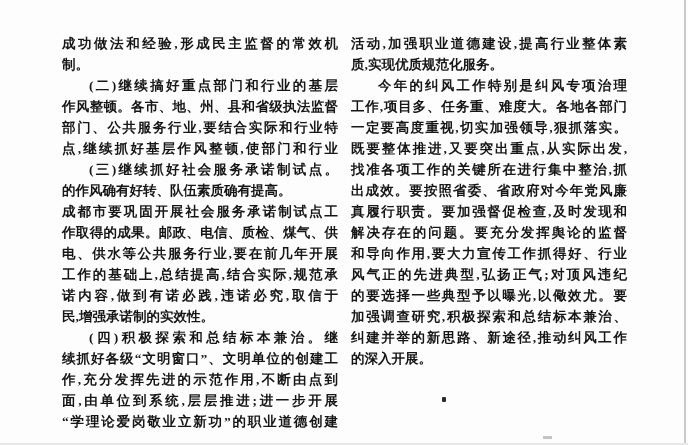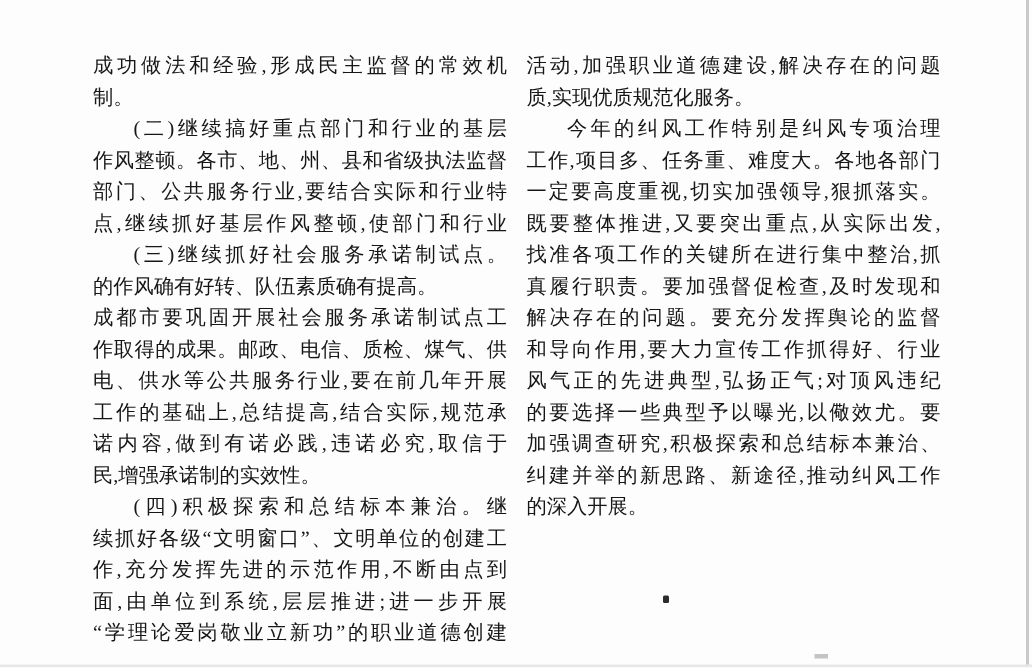--- a/index.html
+++ b/index.html
@@ -15,21 +15,21 @@
     overflow: hidden;
     font-family: "Liberation Serif", "DejaVu Serif", serif;
     color: #161616;
   }
   .column {
     position: absolute;
     top: 33px;
     width: 276px;
     font-size: 13.5px;
     line-height: 21px;
-    font-weight: 400;
+    font-weight: 700;
   }
   .column-left  { left: 62px; }
   .column-right { left: 351px; }
   .line {
     text-align: justify;
     text-align-last: justify;
     min-height: 21px;
   }
   .line.end    { text-align-last: left; }
   .line.indent { text-indent: 2em; }
@@ -101,34 +101,35 @@
 
       <div class="line">作,充分发挥先进的示范作用,不断由点到</div>
 
       <div class="line">面,由单位到系统,层层推进;进一步开展</div>
 
       <div class="line">“学理论爱岗敬业立新功”的职业道德创建</div>
     </div>
 
   <div class="column column-right">
 
-      <div class="line">活动,加强职业道德建设,解决存在的问题</div>
+      <div class="line">活动,加强职业道德建设,提高行业整体素</div>
 
       <div class="line end">质,实现优质规范化服务。</div>
 
       <div class="line indent">今年的纠风工作特别是纠风专项治理</div>
 
       <div class="line">工作,项目多、任务重、难度大。各地各部门</div>
 
       <div class="line">一定要高度重视,切实加强领导,狠抓落实。</div>
 
       <div class="line">既要整体推进,又要突出重点,从实际出发,</div>
 
       <div class="line">找准各项工作的关键所在进行集中整治,抓</div>
 
+      <div class="line">出成效。要按照省委、省政府对今年党风廉</div>
 
 
 
       <div class="line">真履行职责。要加强督促检查,及时发现和</div>
 
       <div class="line">解决存在的问题。要充分发挥舆论的监督</div>
 
       <div class="line">和导向作用,要大力宣传工作抓得好、行业</div>
 
       <div class="line">风气正的先进典型,弘扬正气;对顶风违纪</div>

